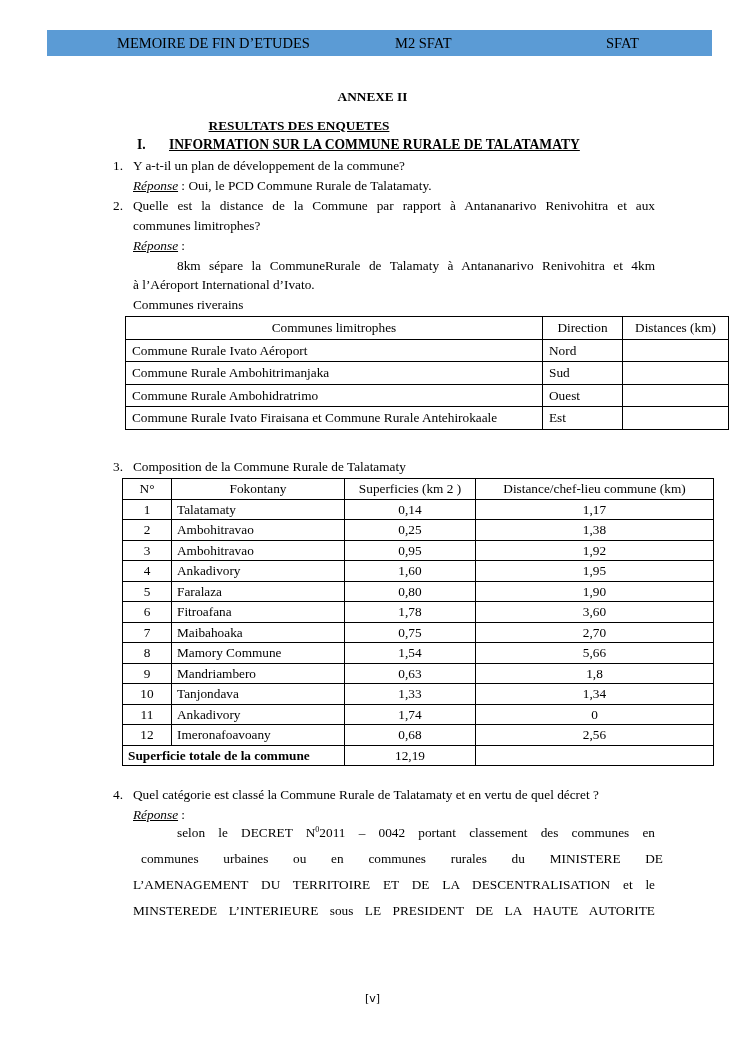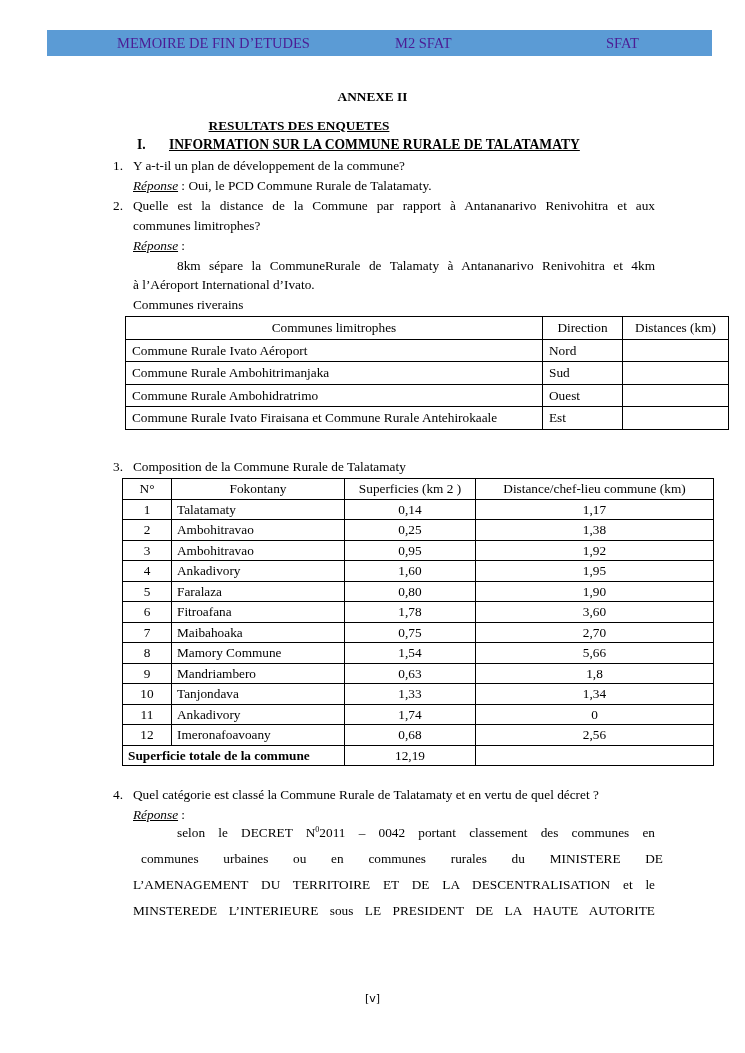--- a/index.html
+++ b/index.html
@@ -3,21 +3,21 @@
   <meta charset="utf-8">
   <style>
     html, body { margin: 0; padding: 0; background: #ffffff; }
     body {
       width: 745px; height: 1053px; position: relative; overflow: hidden;
       font-family: "Liberation Serif", "DejaVu Serif", serif;
       color: #000; font-size: 13.3px;
     }
     .header-band {
       position: absolute; left: 47px; top: 30px; width: 665px; height: 26px;
-      background: #5b9bd5; color: #4c1d95; font-size: 14.5px;
+      background: #5b9bd5; color: #000000; font-size: 14.5px;
     }
     .header-band span { position: absolute; top: 5px; white-space: nowrap; }
     .h-left { left: 70px; }
     .h-mid { left: 348px; }
     .h-right { left: 559px; }
 
     .abs { position: absolute; white-space: nowrap; }
     .annexe { left: 0; width: 745px; text-align: center; top: 89px; font-weight: bold; font-size: 13.3px; }
     .resultats { left: 0; width: 598px; text-align: center; top: 118px; font-weight: bold; text-decoration: underline; font-size: 13.3px; }
     .section-title { top: 137px; left: 137px; font-weight: bold; font-size: 13.6px; }

